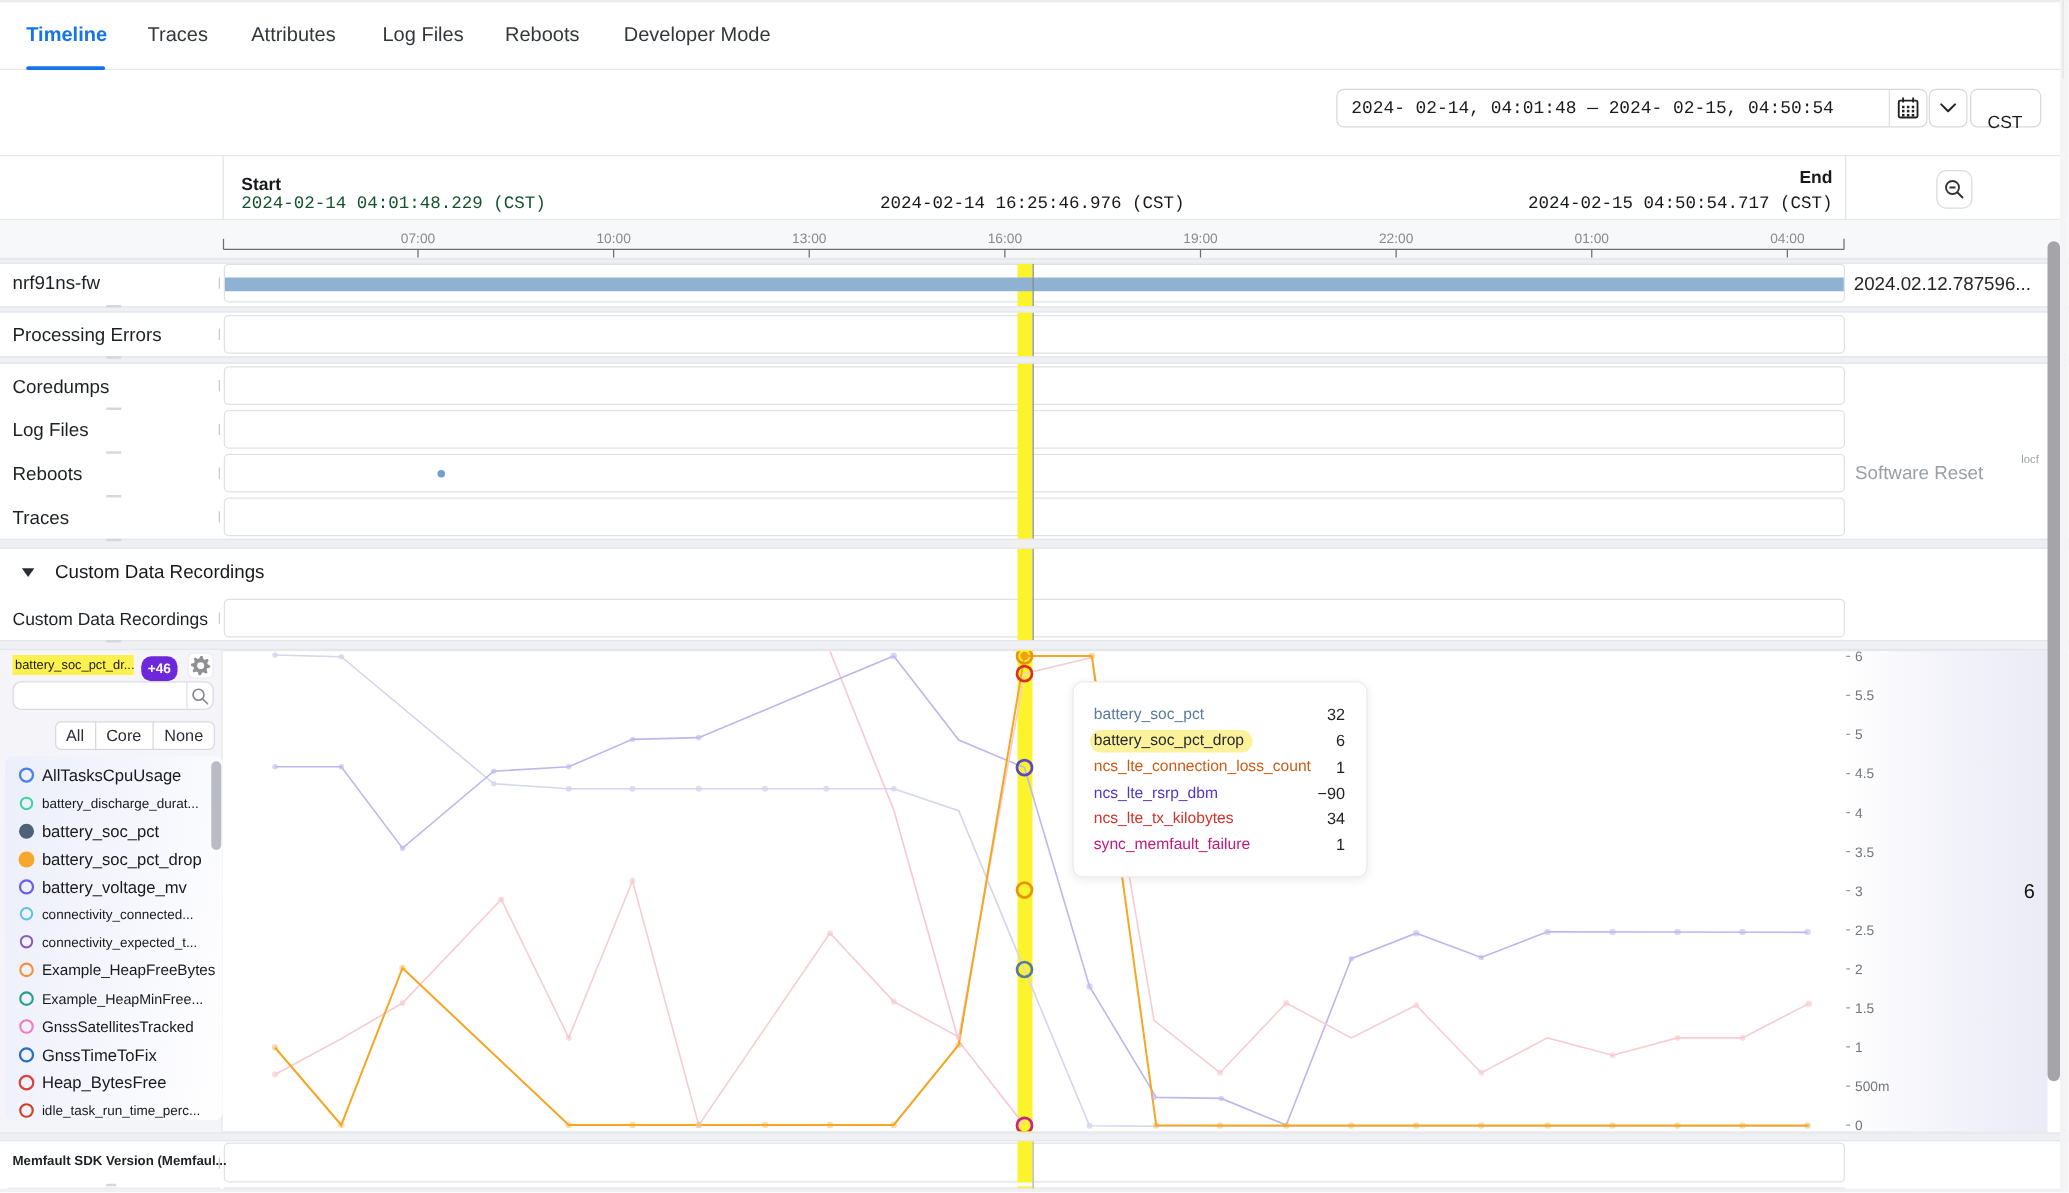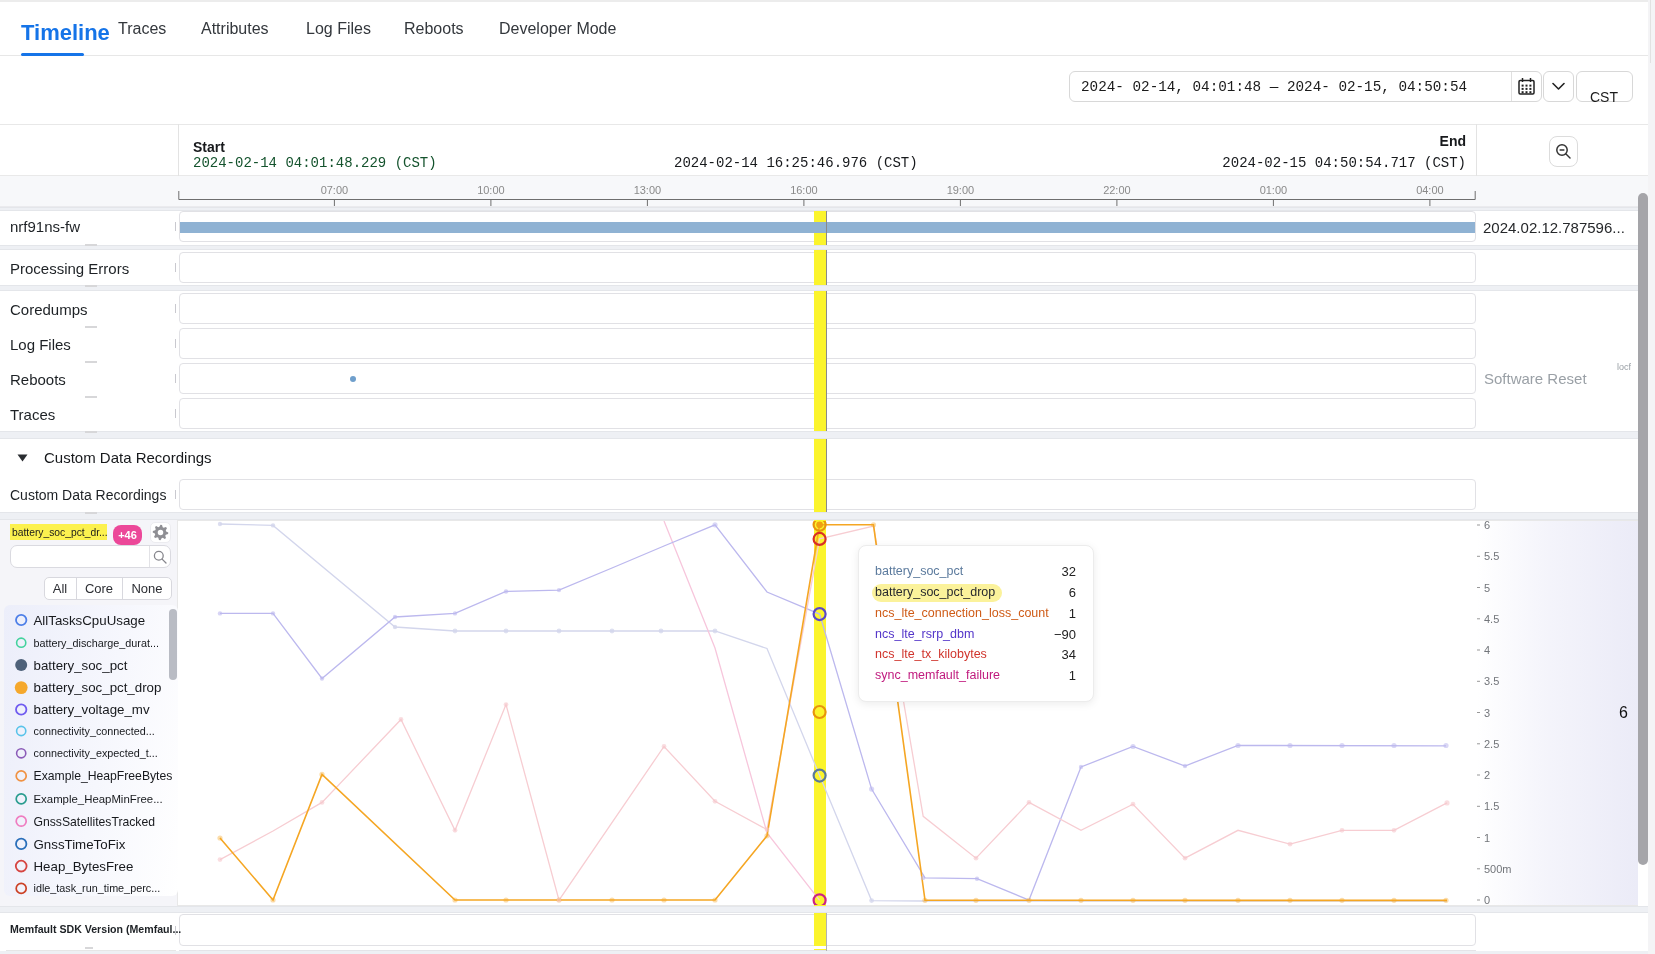--- a/index.html
+++ b/index.html
@@ -12,21 +12,21 @@
   .rowlabel{position:absolute;left:10px;font-size:15px;color:#1d2125;z-index:2;}
   .ltick{position:absolute;left:175px;width:1px;height:9px;background:#c9c9cf;z-index:1;}
   .hmark{position:absolute;left:85px;width:12px;height:2px;background:#d7d7d9;z-index:5;}
 </style>
 </head>
 <body>
 
 <div class="abs" style="left:0;top:0;width:1655px;height:2px;background:#ececec;"></div>
 
 <div class="abs" style="left:0;top:2px;width:1655px;height:54px;border-bottom:1px solid #e7e7e7;box-sizing:border-box;background:#fff;"></div>
-<div class="abs" style="left:21px;top:20px;font-size:22px;font-weight:bold;color:#1574e8;">Timeline</div>
+<div class="abs" style="left:21px;top:20px;font-size:16px;font-weight:bold;color:#1574e8;">Timeline</div>
 <div class="abs" style="left:21px;top:53px;width:63px;height:3px;background:#1574e8;border-radius:2px;"></div>
 <div class="abs" style="left:118px;top:20px;font-size:16px;color:#33373c;">Traces</div>
 <div class="abs" style="left:201px;top:20px;font-size:16px;color:#33373c;">Attributes</div>
 <div class="abs" style="left:306px;top:20px;font-size:16px;color:#33373c;">Log Files</div>
 <div class="abs" style="left:404px;top:20px;font-size:16px;color:#33373c;">Reboots</div>
 <div class="abs" style="left:499px;top:20px;font-size:16px;color:#33373c;">Developer Mode</div>
 
 <div class="abs" style="left:1069px;top:71px;width:473px;height:31px;border:1px solid #d8d8d8;border-radius:6px;box-sizing:border-box;background:#fff;"></div>
 <div class="abs mono" style="left:1081px;top:79px;font-size:14.3px;color:#1b1b1b;">2024- 02-14, 04:01:48 — 2024- 02-15, 04:50:54</div>
 <div class="abs" style="left:1511px;top:72px;width:1px;height:29px;background:#e0e0e0;"></div>
@@ -51,21 +51,21 @@
   <polyline points="1,1.5 6.5,7 12,1.5" fill="none" stroke="#222" stroke-width="1.6" stroke-linecap="round" stroke-linejoin="round"></polyline>
 </svg>
 <div class="abs" style="left:1576px;top:71px;width:57px;height:31px;border:1px solid #d8d8d8;border-radius:6px;box-sizing:border-box;background:#fff;"></div>
 <div class="abs" style="left:1590px;top:89px;font-size:14px;color:#1b1b1b;">CST</div>
 
 <div class="abs" style="left:0;top:124px;width:1655px;height:52px;border-top:1px solid #e8e8e8;border-bottom:1px solid #e9e9e9;box-sizing:border-box;background:#fff;"></div>
 <div class="abs" style="left:178px;top:124px;width:1px;height:52px;background:#e3e3e3;"></div>
 <div class="abs" style="left:1476px;top:124px;width:1px;height:52px;background:#e3e3e3;"></div>
 <div class="abs" style="left:193px;top:139px;font-size:14px;font-weight:bold;color:#17191c;">Start</div>
 <div class="abs mono" style="left:193px;top:155px;font-size:14px;color:#14532d;">2024-02-14 04:01:48.229 (CST)</div>
-<div class="abs mono" style="left:674px;top:155px;font-size:14px;color:#17191c;">2024-02-14 16:25:46.976 (CST)</div>
+<div class="abs mono" style="left:704px;top:155px;font-size:14px;color:#17191c;">2024-02-14 16:25:46.976 (CST)</div>
 <div class="abs" style="left:1366px;top:133px;width:100px;text-align:right;font-size:14px;font-weight:bold;color:#17191c;">End</div>
 <div class="abs mono" style="left:1215px;top:155px;width:251px;text-align:right;font-size:14px;color:#17191c;">2024-02-15 04:50:54.717 (CST)</div>
 <div class="abs" style="left:1549px;top:136px;width:29px;height:31px;border:1px solid #dcdcdc;border-radius:8px;box-sizing:border-box;background:#fff;"></div>
 <svg class="abs" style="left:1555px;top:143px;" width="17" height="17" viewBox="0 0 17 17">
   <circle cx="7" cy="7" r="5.2" fill="none" stroke="#333" stroke-width="1.5"></circle>
   <line x1="4.6" y1="7" x2="9.4" y2="7" stroke="#333" stroke-width="1.5"></line>
   <line x1="11" y1="11" x2="15" y2="15" stroke="#333" stroke-width="1.5" stroke-linecap="round"></line>
 </svg>
 
 <div class="abs" style="left:0;top:176px;width:1655px;height:31px;background:#f7f8fa;border-bottom:1px solid #ebebee;box-sizing:border-box;"></div>
@@ -151,21 +151,21 @@
 <div class="rowlabel" style="top:487px;font-size:14px;">Custom Data Recordings</div>
 <div class="track" style="top:479px;height:31px;"></div>
 <div class="ltick" style="top:490px;"></div>
 <div class="hmark" style="top:512px;"></div>
 
 <div class="sep" style="top:512px;height:8px;"></div>
 
 <div class="abs" style="left:0;top:520px;width:178px;height:386px;background:#f5f5f9;border-right:1px solid #e8e8e8;box-sizing:border-box;z-index:2;"></div>
 <div class="abs" style="left:10px;top:524px;width:97px;height:16px;background:#fcf14f;z-index:3;"></div>
 <div class="abs" style="left:12px;top:527px;font-size:10.3px;color:#1a1a1a;z-index:3;">battery_soc_pct_dr...</div>
-<div class="abs" style="left:113px;top:525px;width:29px;height:20px;background:#ec4899;border-radius:8px;z-index:3;text-align:center;">
+<div class="abs" style="left:113px;top:525px;width:29px;height:20px;background:#6d28d9;border-radius:8px;z-index:3;text-align:center;">
   <span style="font-size:11px;font-weight:bold;color:#fff;line-height:15px;">+46</span></div>
 <div class="abs" style="left:150px;top:522px;width:21px;height:21px;background:#fff;border:1px solid #ececf0;border-radius:5px;box-sizing:border-box;z-index:3;"></div>
 <svg class="abs" style="left:152px;top:524px;z-index:3;" width="17" height="17" viewBox="0 0 16 16">
   <path fill="#8f8f94" fill-rule="evenodd" d="M8.00 0.70 L9.42 0.84 L10.07 3.01 L11.00 3.51 L13.16 2.84 L14.07 3.94 L12.99 5.93 L13.30 6.95 L15.30 8.00 L15.16 9.42 L12.99 10.07 L12.49 11.00 L13.16 13.16 L12.06 14.07 L10.07 12.99 L9.05 13.30 L8.00 15.30 L6.58 15.16 L5.93 12.99 L5.00 12.49 L2.84 13.16 L1.93 12.06 L3.01 10.07 L2.70 9.05 L0.70 8.00 L0.84 6.58 L3.01 5.93 L3.51 5.00 L2.84 2.84 L3.94 1.93 L5.93 3.01 L6.95 2.70 Z M10.60 8 A2.6 2.6 0 1 0 5.40 8 A2.6 2.6 0 1 0 10.60 8 Z"></path>
 </svg>
 <div class="abs" style="left:10px;top:545px;width:161px;height:23px;background:#fff;border:1px solid #dadae0;border-radius:7px;box-sizing:border-box;z-index:3;"></div>
 <div class="abs" style="left:149px;top:546px;width:1px;height:21px;background:#e2e2e6;z-index:3;"></div>
 <svg class="abs" style="left:153px;top:550px;z-index:3;" width="14" height="14" viewBox="0 0 14 14">
   <circle cx="5.8" cy="5.8" r="4.4" fill="none" stroke="#86868c" stroke-width="1.3"></circle>
   <line x1="9.1" y1="9.1" x2="13" y2="13" stroke="#86868c" stroke-width="1.3" stroke-linecap="round"></line>

